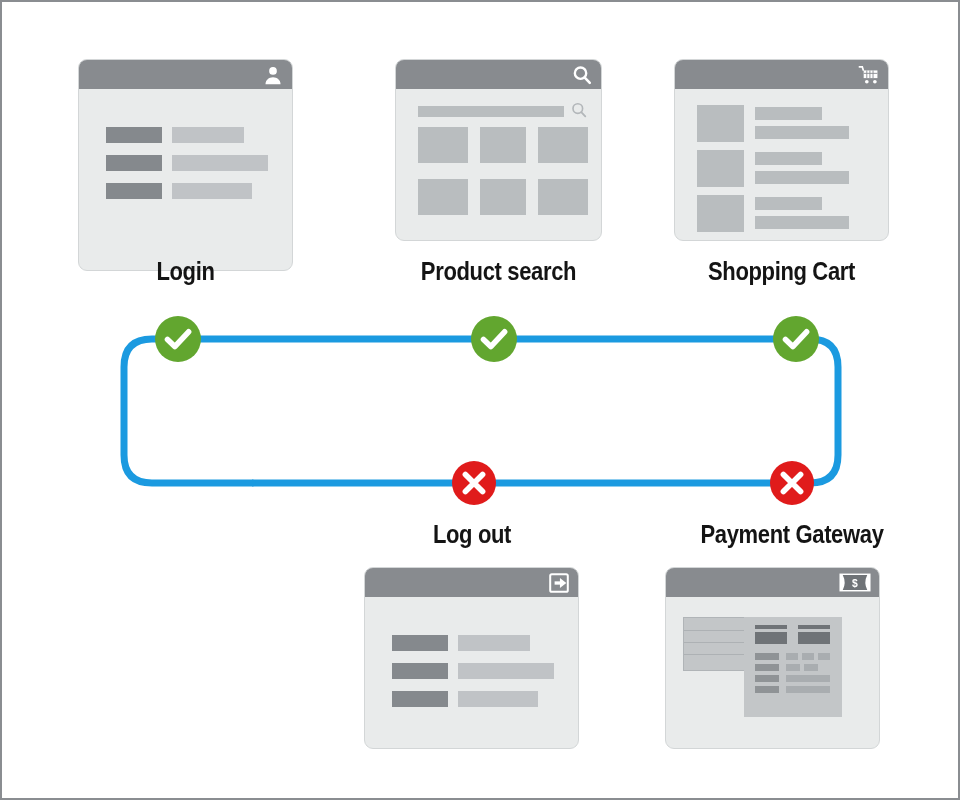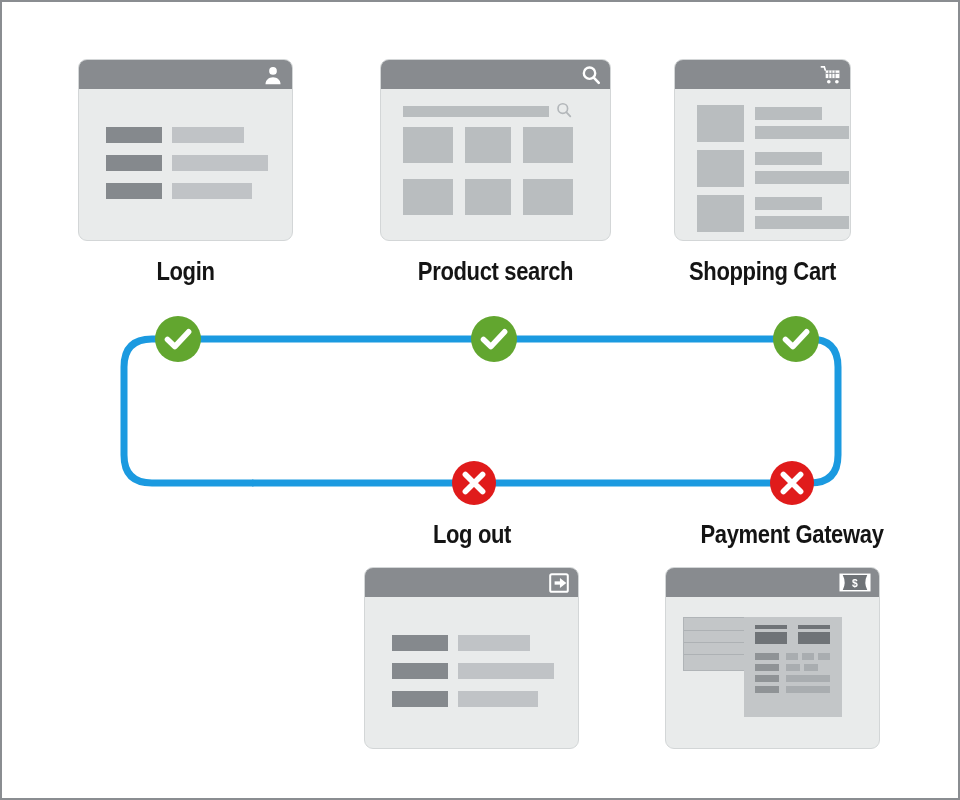--- a/index.html
+++ b/index.html
@@ -70,41 +70,41 @@
     color: #6aa92b;
     transform: scaleX(0.92);
     white-space: nowrap;
   }
 </style>
 </head>
 <body>
 
 <div id="stage">
 
-  <div class="card" style="left:76px; top:57px; width:215px; height:182px;">
+  <div class="card" style="left:76px; top:57px; width:215px; height:212px;">
     <div class="win">
       <div class="win-bar">
         <svg class="bar-icon" viewBox="0 0 24 24">
           <circle cx="12" cy="7.5" r="4.2" fill="#ffffff"></circle>
           <path d="M3.8 22c0-4.6 3.7-7.6 8.2-7.6s8.2 3 8.2 7.6z" fill="#ffffff"></path>
         </svg>
       </div>
       <div class="win-body">
         <div class="blk dk" style="left:27px; top:38px; width:56px; height:16px;"></div>
         <div class="blk lt" style="left:93px; top:38px; width:72px; height:16px;"></div>
         <div class="blk dk" style="left:27px; top:66px; width:56px; height:16px;"></div>
         <div class="blk lt" style="left:93px; top:66px; width:96px; height:16px;"></div>
         <div class="blk dk" style="left:27px; top:94px; width:56px; height:16px;"></div>
         <div class="blk lt" style="left:93px; top:94px; width:80px; height:16px;"></div>
       </div>
     </div>
     <div class="caption" style="top:198px;">Login</div>
   </div>
 
-  <div class="card" style="left:378px; top:57px; width:231px; height:182px;">
+  <div class="card" style="left:393px; top:57px; width:207px; height:182px;">
     <div class="win">
       <div class="win-bar">
         <svg class="bar-icon" viewBox="0 0 24 24">
           <circle cx="10.4" cy="10" r="6.2" fill="none" stroke="#ffffff" stroke-width="2.6"></circle>
           <line x1="15" y1="14.8" x2="20.5" y2="20.6" stroke="#ffffff" stroke-width="2.8" stroke-linecap="round"></line>
         </svg>
       </div>
       <div class="win-body">
         <div class="blk md" style="left:22px; top:17px; width:146px; height:11px;"></div>
         <svg style="position:absolute; left:174px; top:12px; width:18px; height:18px;" viewBox="0 0 24 24">
@@ -115,21 +115,21 @@
         <div class="blk md" style="left:84px; top:38px; width:46px; height:36px;"></div>
         <div class="blk md" style="left:142px; top:38px; width:50px; height:36px;"></div>
         <div class="blk md" style="left:22px; top:90px; width:50px; height:36px;"></div>
         <div class="blk md" style="left:84px; top:90px; width:46px; height:36px;"></div>
         <div class="blk md" style="left:142px; top:90px; width:50px; height:36px;"></div>
       </div>
     </div>
     <div class="caption" style="top:198px;">Product search</div>
   </div>
 
-  <div class="card" style="left:672px; top:57px; width:177px; height:182px;">
+  <div class="card" style="left:672px; top:57px; width:215px; height:182px;">
     <div class="win">
       <div class="win-bar">
         <svg class="bar-icon" viewBox="0 0 24 24">
           <path d="M1.5 3.2h3.2l1 3.4" fill="none" stroke="#ffffff" stroke-width="1.8" stroke-linecap="round"></path>
           <rect x="6.2" y="7" width="15" height="8.4" fill="#ffffff"></rect>
           <line x1="9.6" y1="7" x2="9.6" y2="15.4" stroke="#888b8f" stroke-width="1"></line>
           <line x1="13" y1="7" x2="13" y2="15.4" stroke="#888b8f" stroke-width="1"></line>
           <line x1="16.4" y1="7" x2="16.4" y2="15.4" stroke="#888b8f" stroke-width="1"></line>
           <line x1="6.2" y1="10.2" x2="21.2" y2="10.2" stroke="#888b8f" stroke-width="1"></line>
           <circle cx="9.6" cy="19.4" r="2" fill="#ffffff"></circle>

